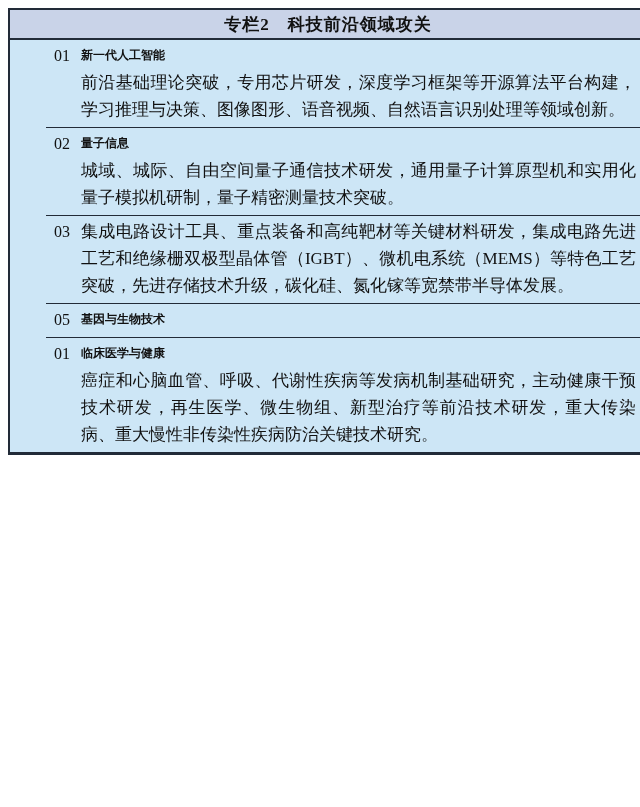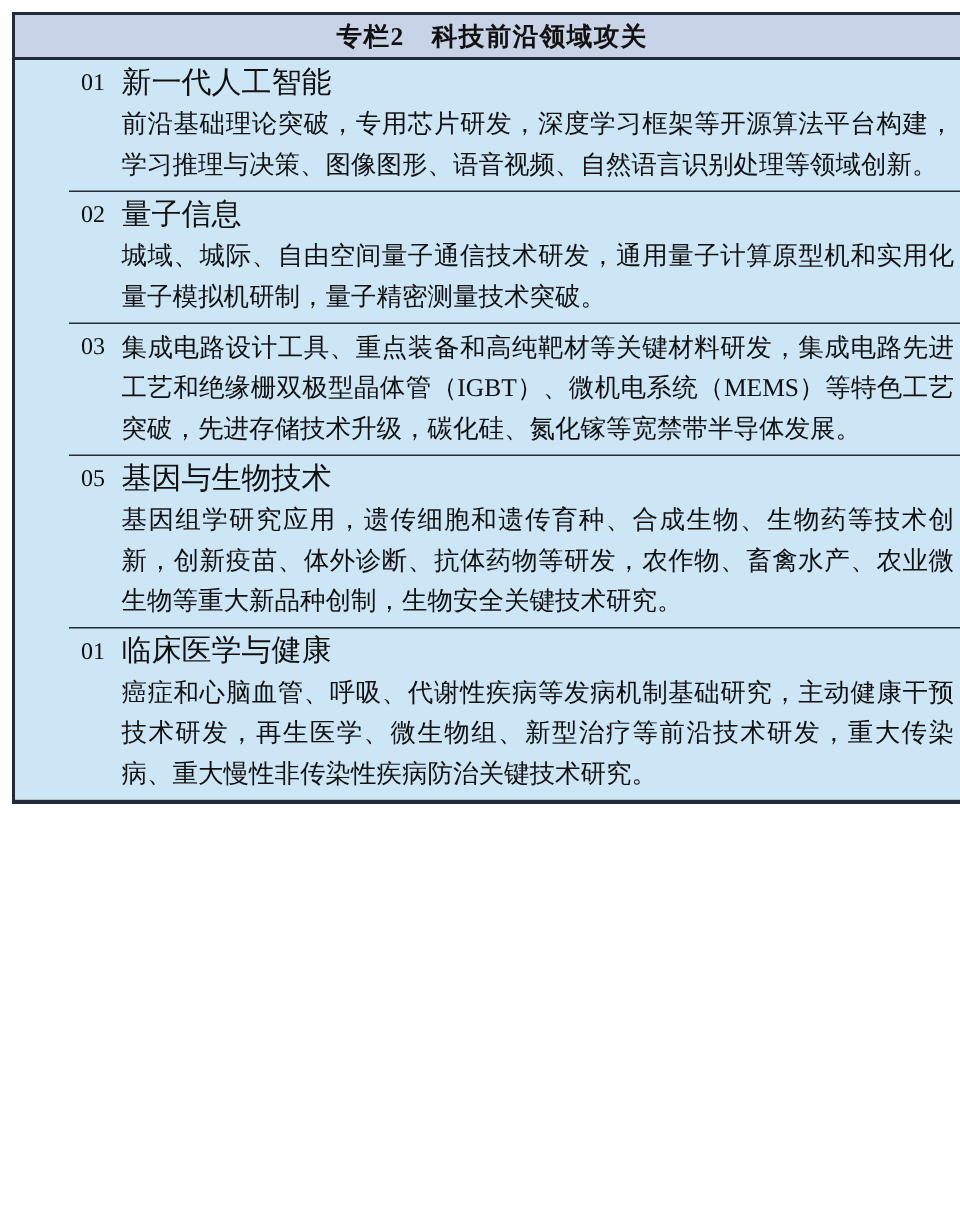--- a/index.html
+++ b/index.html
@@ -44,22 +44,22 @@
   .section:first-child { border-top: none; }
   .num {
     width: 27px;
     flex: 0 0 27px;
     font-size: 16px;
     line-height: 27px;
     font-family: "Liberation Serif", "DejaVu Serif", serif;
   }
   .content { flex: 1 1 auto; min-width: 0; }
   .heading {
-    font-weight: normal;
-    font-size: 20px;
+    font-weight: bold;
+    font-size: 12px;
     line-height: 27px;
   }
   .body-text {
     font-size: 17px;
     line-height: 27px;
     text-align: justify;
     text-justify: inter-ideograph;
   }
 </style>
 </head>
@@ -90,21 +90,20 @@
     <div class="content">
       <div class="body-text">集成电路设计工具、重点装备和高纯靶材等关键材料研发，集成电路先进工艺和绝缘栅双极型晶体管（IGBT）、微机电系统（MEMS）等特色工艺突破，先进存储技术升级，碳化硅、氮化镓等宽禁带半导体发展。</div>
     </div>
   </div>
 
 
   <div class="section">
     <div class="num">05</div>
     <div class="content">
       <div class="heading">基因与生物技术</div>
-      <div class="body-text">基因组学研究应用，遗传细胞和遗传育种、合成生物、生物药等技术创新，创新疫苗、体外诊断、抗体药物等研发，农作物、畜禽水产、农业微生物等重大新品种创制，生物安全关键技术研究。</div>
     </div>
   </div>
 
   <div class="section">
     <div class="num">01</div>
     <div class="content">
       <div class="heading">临床医学与健康</div>
       <div class="body-text">癌症和心脑血管、呼吸、代谢性疾病等发病机制基础研究，主动健康干预技术研发，再生医学、微生物组、新型治疗等前沿技术研发，重大传染病、重大慢性非传染性疾病防治关键技术研究。</div>
     </div>
   </div>

